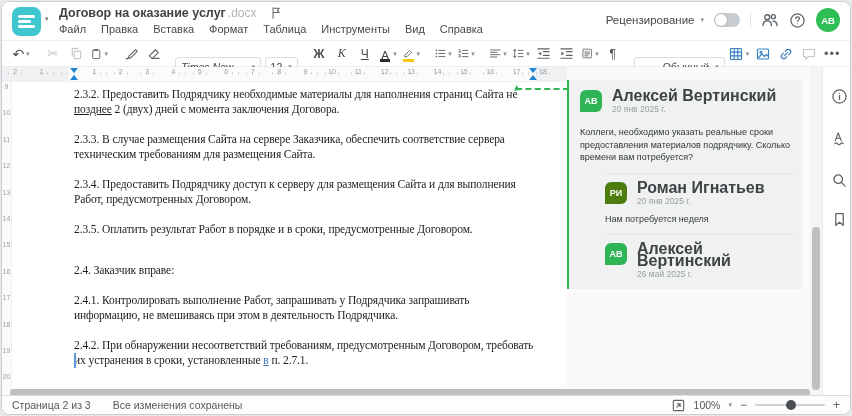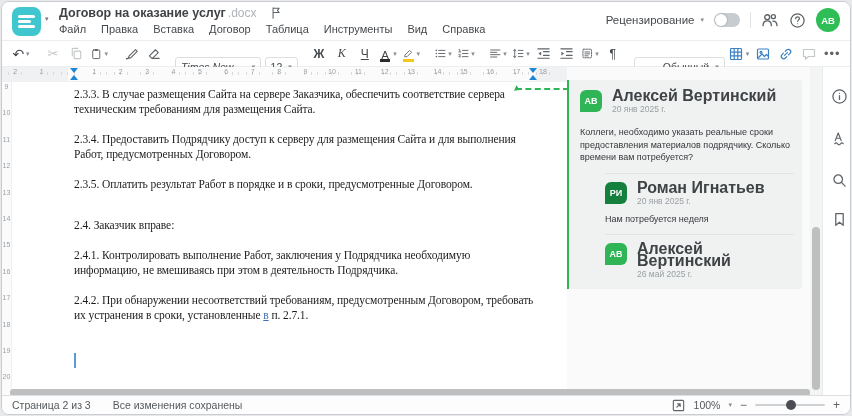--- a/index.html
+++ b/index.html
@@ -81,21 +81,21 @@
      border-left:5px solid #2fb456;border-top:3px solid transparent;border-bottom:3px solid transparent;transform:rotate(25deg);}
 
   
   .panel{position:absolute;left:565px;top:65px;width:243px;height:330px;background:#fafafa;}
   .card{position:absolute;left:0px;top:13px;width:235px;background:#f0f1f1;border-left:2px solid #2fb456;
         border-radius:0 2px 2px 0;padding:10px 8px 10px 11px;}
   .c-head{display:flex;align-items:flex-start;gap:10px;}
   .c-av{width:22px;height:22px;border-radius:6px 6px 6px 0;color:#fff;font-size:9px;font-weight:700;
         display:flex;align-items:center;justify-content:center;flex:none;}
   .av-green{background:#2fb456;}
-  .av-blue{background:#15803d;}
+  .av-blue{background:#4d7c0f;}
   .c-name{font-size:16px;font-weight:700;color:#3f4346;line-height:12px;}
   .c-date{font-size:8.5px;color:#9aa0a5;margin-top:2px;}
   .c-body{font-size:9px;color:#34383b;line-height:12.5px;margin-top:12px;}
   .reply{margin-left:25px;border-top:1px solid #e2e3e4;margin-top:9px;padding-top:8px;}
   .reply .c-body{margin-top:7px;}
   .mention-row{white-space:nowrap;}
   .chip{display:inline-block;background:#d3d5d7;color:#5a5f63;border-radius:8px;padding:1px 6px;font-size:8.5px;}
 
   
   .scroll-v{position:absolute;left:808px;top:65px;width:12px;height:330px;background:#f3f4f4;}
@@ -130,21 +130,21 @@
       <span class="doc-ext">.docx</span>
       <svg class="ic flag" width="14" height="14" viewBox="0 0 16 16">
           <path d="M3.5 2v12M3.5 2.5h7l-2 2.5 2 2.5h-7"></path>
         </svg>
     </div>
     <div class="menu-row">
 
     <span>Файл</span>
         <span>Правка</span>
         <span>Вставка</span>
-        <span>Договор</span>
+        <span>Формат</span>
         <span>Таблица</span>
         <span>Инструменты</span>
         <span>Вид</span>
         <span>Справка</span>
       </div>
     <div class="hdr-right">
       <div class="review">
         <span>Рецензирование</span>
         <span class="car">▾</span>
       </div>
@@ -366,35 +366,39 @@
         <span>17</span>
         <span>18</span>
         <span>19</span>
         <span>20</span>
       </div>
   </div>
 
   <div class="doc">
     <div class="page">
       <p>
+        <span class="ln" style="display:block">2.3.2. Предоставить Подрядчику необходимые материалы для наполнения страниц Сайта не</span>
+        <span class="ln" style="display:block"><span class="ins">позднее</span><span> 2 (двух) дней с момента заключения Договора.</span></span>
+      </p>
+      <p>
         <span class="ln" style="display:block">2.3.3. В случае размещения Сайта на сервере Заказчика, обеспечить соответствие сервера</span>
         <span class="ln" style="display:block">техническим требованиям для размещения Сайта.</span>
       </p>
       <p>
         <span class="ln" style="display:block">2.3.4. Предоставить Подрядчику доступ к серверу для размещения Сайта и для выполнения</span>
         <span class="ln" style="display:block">Работ, предусмотренных Договором.</span>
       </p>
       <p>
           <span class="ln" style="display:block">2.3.5. Оплатить результат Работ в порядке и в сроки, предусмотренные Договором.</span>
         </p>
       <p class="gap-top">
           <span class="ln" style="display:block">2.4. Заказчик вправе:</span>
         </p>
       <p>
-        <span class="ln" style="display:block">2.4.1. Контролировать выполнение Работ, заключения у Подрядчика необходимую</span>
+        <span class="ln" style="display:block">2.4.1. Контролировать выполнение Работ, запрашивать у Подрядчика запрашивать</span>
         <span class="ln" style="display:block">информацию, не вмешиваясь при этом в деятельность Подрядчика.</span>
       </p>
       <p>
         <span class="ln" style="display:block">2.4.2. При обнаружении несоответствий требованиям, предусмотренным Договором, требовать</span>
         <span class="ln" style="display:block"><span>их устранения в сроки, установленные </span><span class="ins blue">в</span><span> п. 2.7.1.</span></span>
       </p>
     </div>
   </div>
   <div class="doc-caret"></div>
   <div class="anchor-line"></div>

